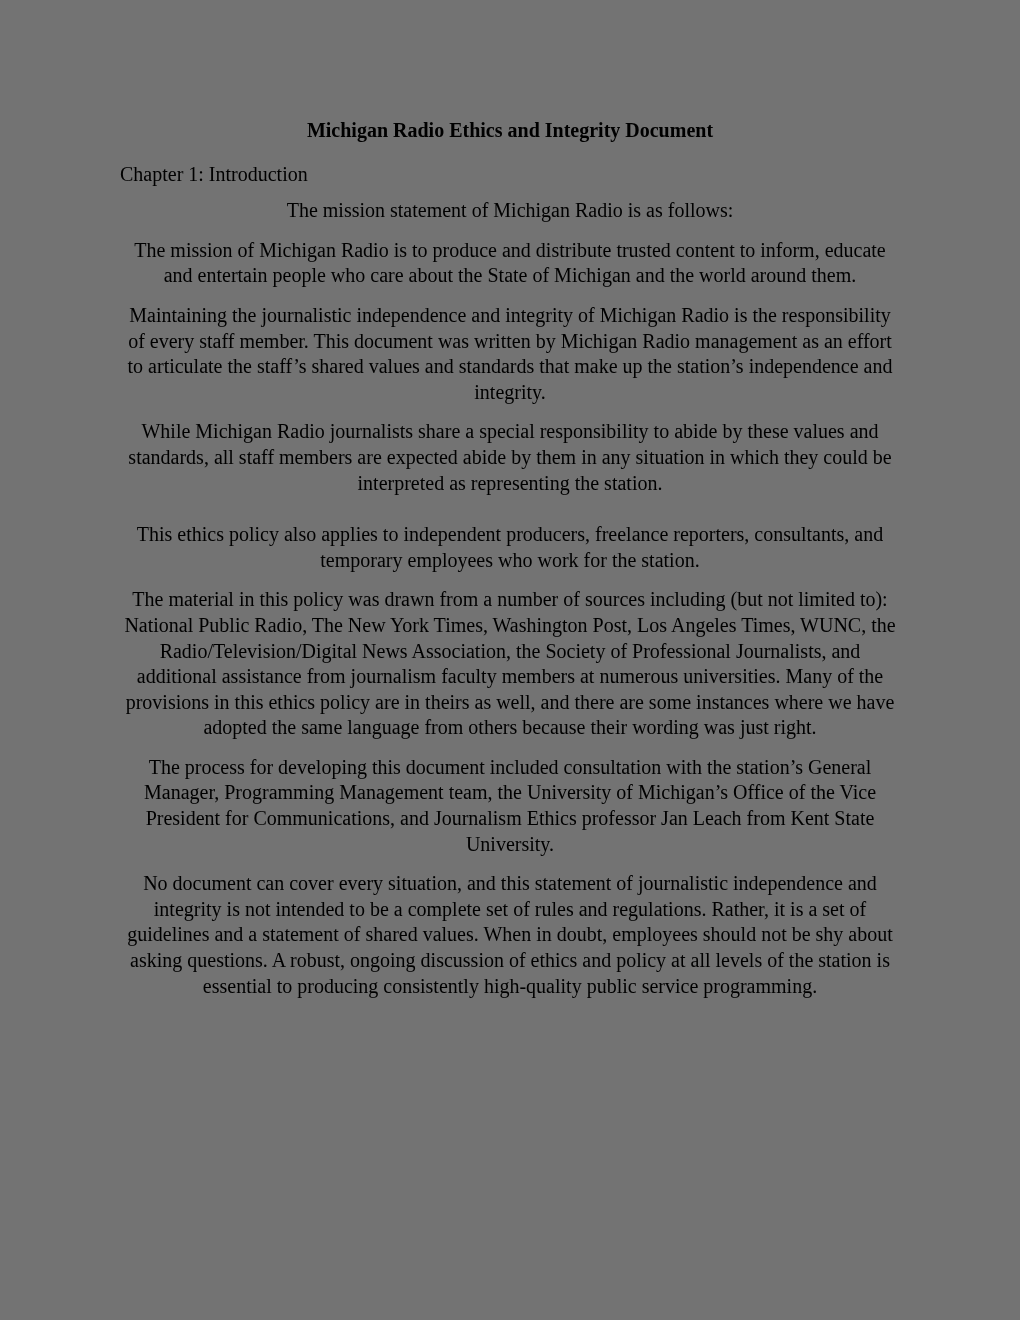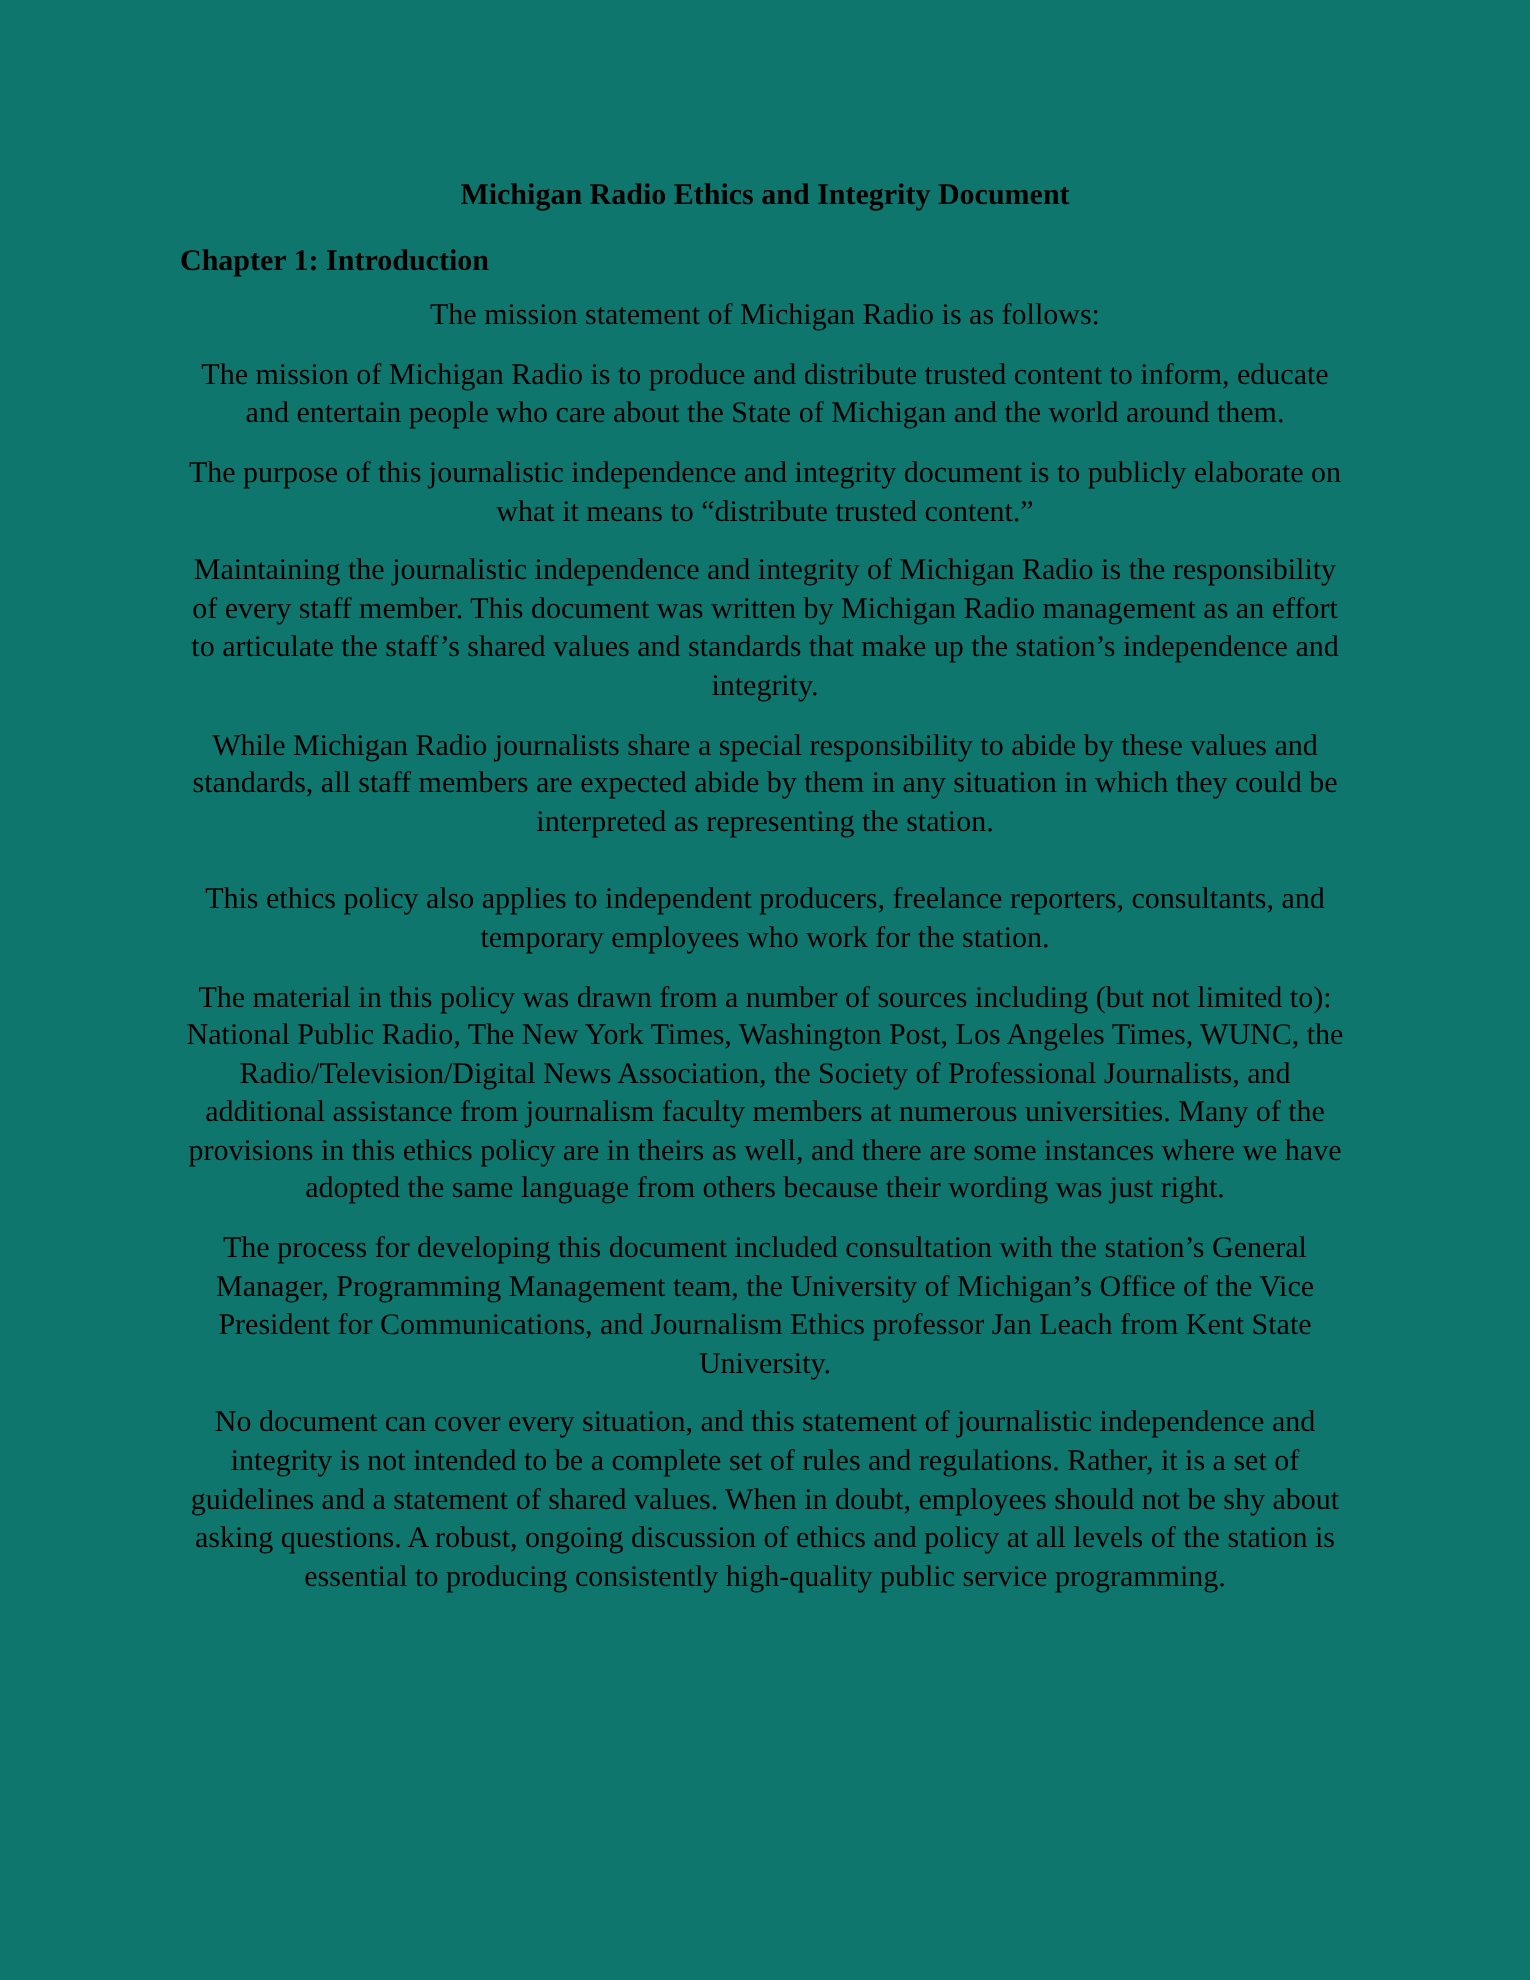--- a/index.html
+++ b/index.html
@@ -3,42 +3,42 @@
 <meta charset="utf-8">
 <style>
   html, body {
     margin: 0;
     padding: 0;
     background: #ffffff;
   }
   .page {
     width: 1020px;
     min-height: 1320px;
-    background: #0f766e;
+    background: #737373;
     box-sizing: border-box;
     padding: 118px 120px 80px 120px;
     font-family: "Liberation Serif", "DejaVu Serif", serif;
     color: #000000;
     font-size: 20px;
     line-height: 1.28;
   }
   .doc-title {
     text-align: center;
     font-weight: bold;
     font-size: 20px;
     margin: 0 0 18px 0;
   }
   .doc-subtitle {
     text-align: center;
     font-weight: bold;
     font-size: 20px;
     margin: 0 0 56px 0;
   }
   .chapter-heading {
-    font-weight: bold;
+    font-weight: normal;
     font-size: 20px;
     margin: 0 0 11px 0;
   }
   .para {
     margin: 0 0 14px 0;
     text-align: center;
   }
   .para.italic {
   }
   .para.gap-large {
@@ -52,21 +52,20 @@
 
   <h1 class="doc-title">Michigan Radio Ethics and Integrity Document</h1>
 
 
   <h3 class="chapter-heading">Chapter 1: Introduction</h3>
 
   <p class="para">The mission statement of Michigan Radio is as follows:</p>
 
   <p class="para italic">The mission of Michigan Radio is to produce and distribute trusted content to inform, educate and entertain people who care about the State of Michigan and the world around them.</p>
 
-  <p class="para">The purpose of this journalistic independence and integrity document is to publicly elaborate on what it means to “distribute trusted content.”</p>
 
   <p class="para">Maintaining the journalistic independence and integrity of Michigan Radio is the responsibility of every staff member. This document was written by Michigan Radio management as an effort to articulate the staff’s shared values and standards that make up the station’s independence and integrity.</p>
 
   <p class="para">While Michigan Radio journalists share a special responsibility to abide by these values and standards, all staff members are expected abide by them in any situation in which they could be interpreted as representing the station.</p>
 
   <p class="para gap-large">This ethics policy also applies to independent producers, freelance reporters, consultants, and temporary employees who work for the station.</p>
 
   <p class="para">The material in this policy was drawn from a number of sources including (but not limited to): National Public Radio, The New York Times, Washington Post, Los Angeles Times, WUNC, the Radio/Television/Digital News Association, the Society of Professional Journalists, and additional assistance from journalism faculty members at numerous universities.  Many of the provisions in this ethics policy are in theirs as well, and there are some instances where we have adopted the same language from others because their wording was just right.</p>
 
   <p class="para">The process for developing this document included consultation with the station’s General Manager, Programming Management team, the University of Michigan’s Office of the Vice President for Communications, and Journalism Ethics professor Jan Leach from Kent State University.</p>

